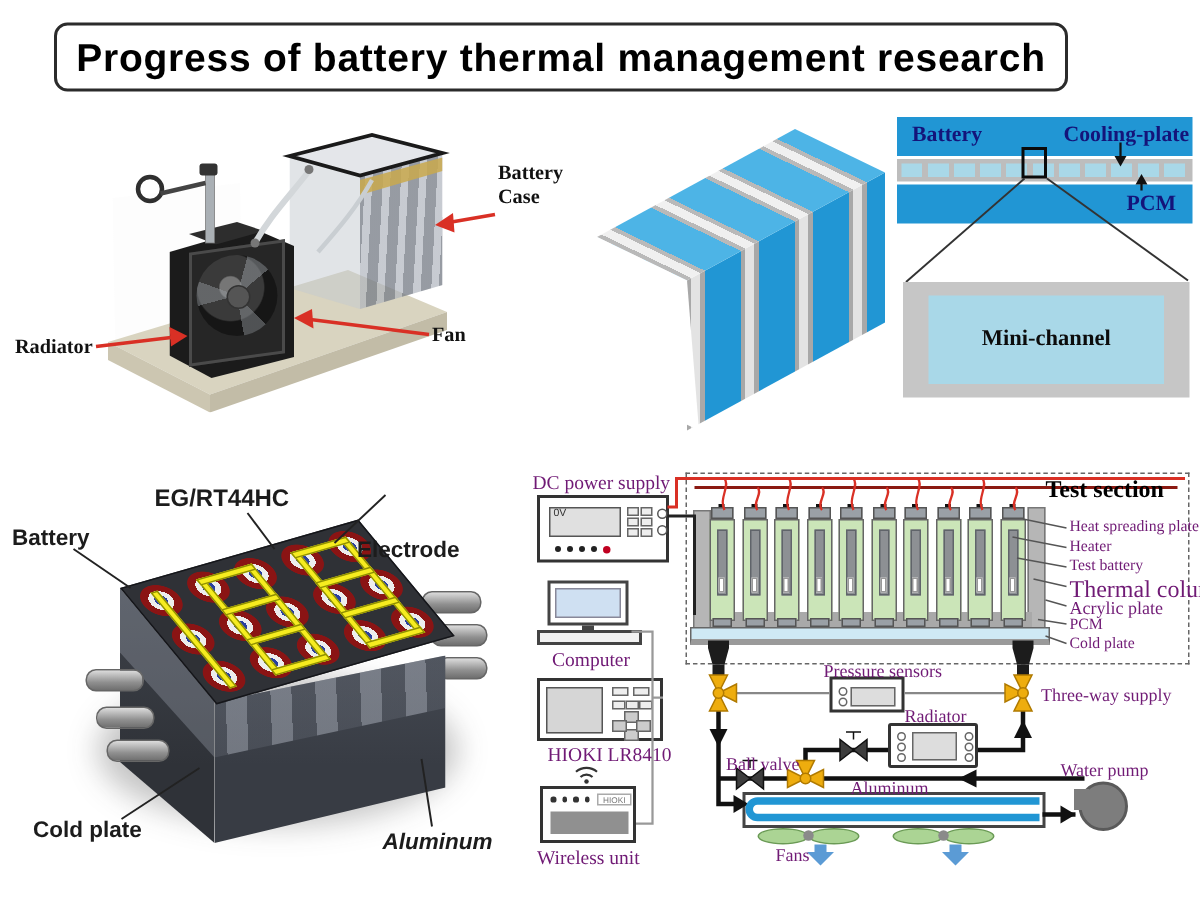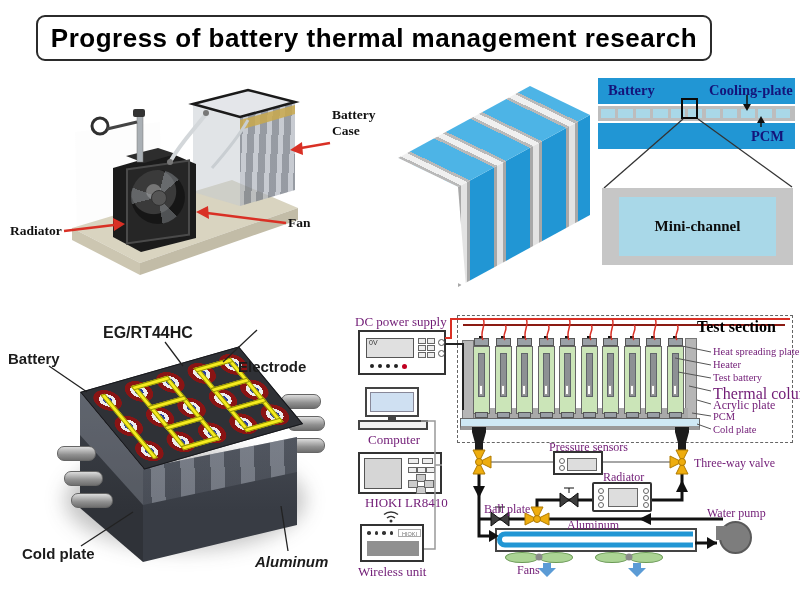--- a/index.html
+++ b/index.html
@@ -478,17 +478,17 @@
     <div class="abs lblC" style="left:222px;top:208px;z-index:6;">Aluminum</div>
     <div class="abs" style="left:374px;top:211px;width:33px;height:33px;border-radius:50%;background:#7d7d7d;border:2px solid #5a5a5a;z-index:4;box-sizing:border-box;"></div>
     <div class="abs" style="left:371px;top:216px;width:10px;height:14px;background:#7d7d7d;z-index:4;"></div>
     <div class="abs lblC" style="left:362px;top:196px;z-index:6;">Water pump</div>
     <div class="fan-ellipse" style="left:160px;top:242px;"></div>
     <div class="fan-ellipse" style="left:194px;top:242px;"></div>
     <div class="fan-ellipse" style="left:250px;top:242px;"></div>
     <div class="fan-ellipse" style="left:284px;top:242px;"></div>
     <div class="abs lblC" style="left:172px;top:253px;z-index:6;">Fans</div>
 
-    <div class="abs lblC" style="left:139px;top:192px;z-index:6;">Ball plate</div>
-    <div class="abs lblC" style="left:349px;top:146px;z-index:6;">Three-way valve</div>
+    <div class="abs lblC" style="left:139px;top:192px;z-index:6;">Ball valve</div>
+    <div class="abs lblC" style="left:349px;top:146px;z-index:6;">Three-way supply</div>
   </div>
 
 </div>
 
 </body></html>

